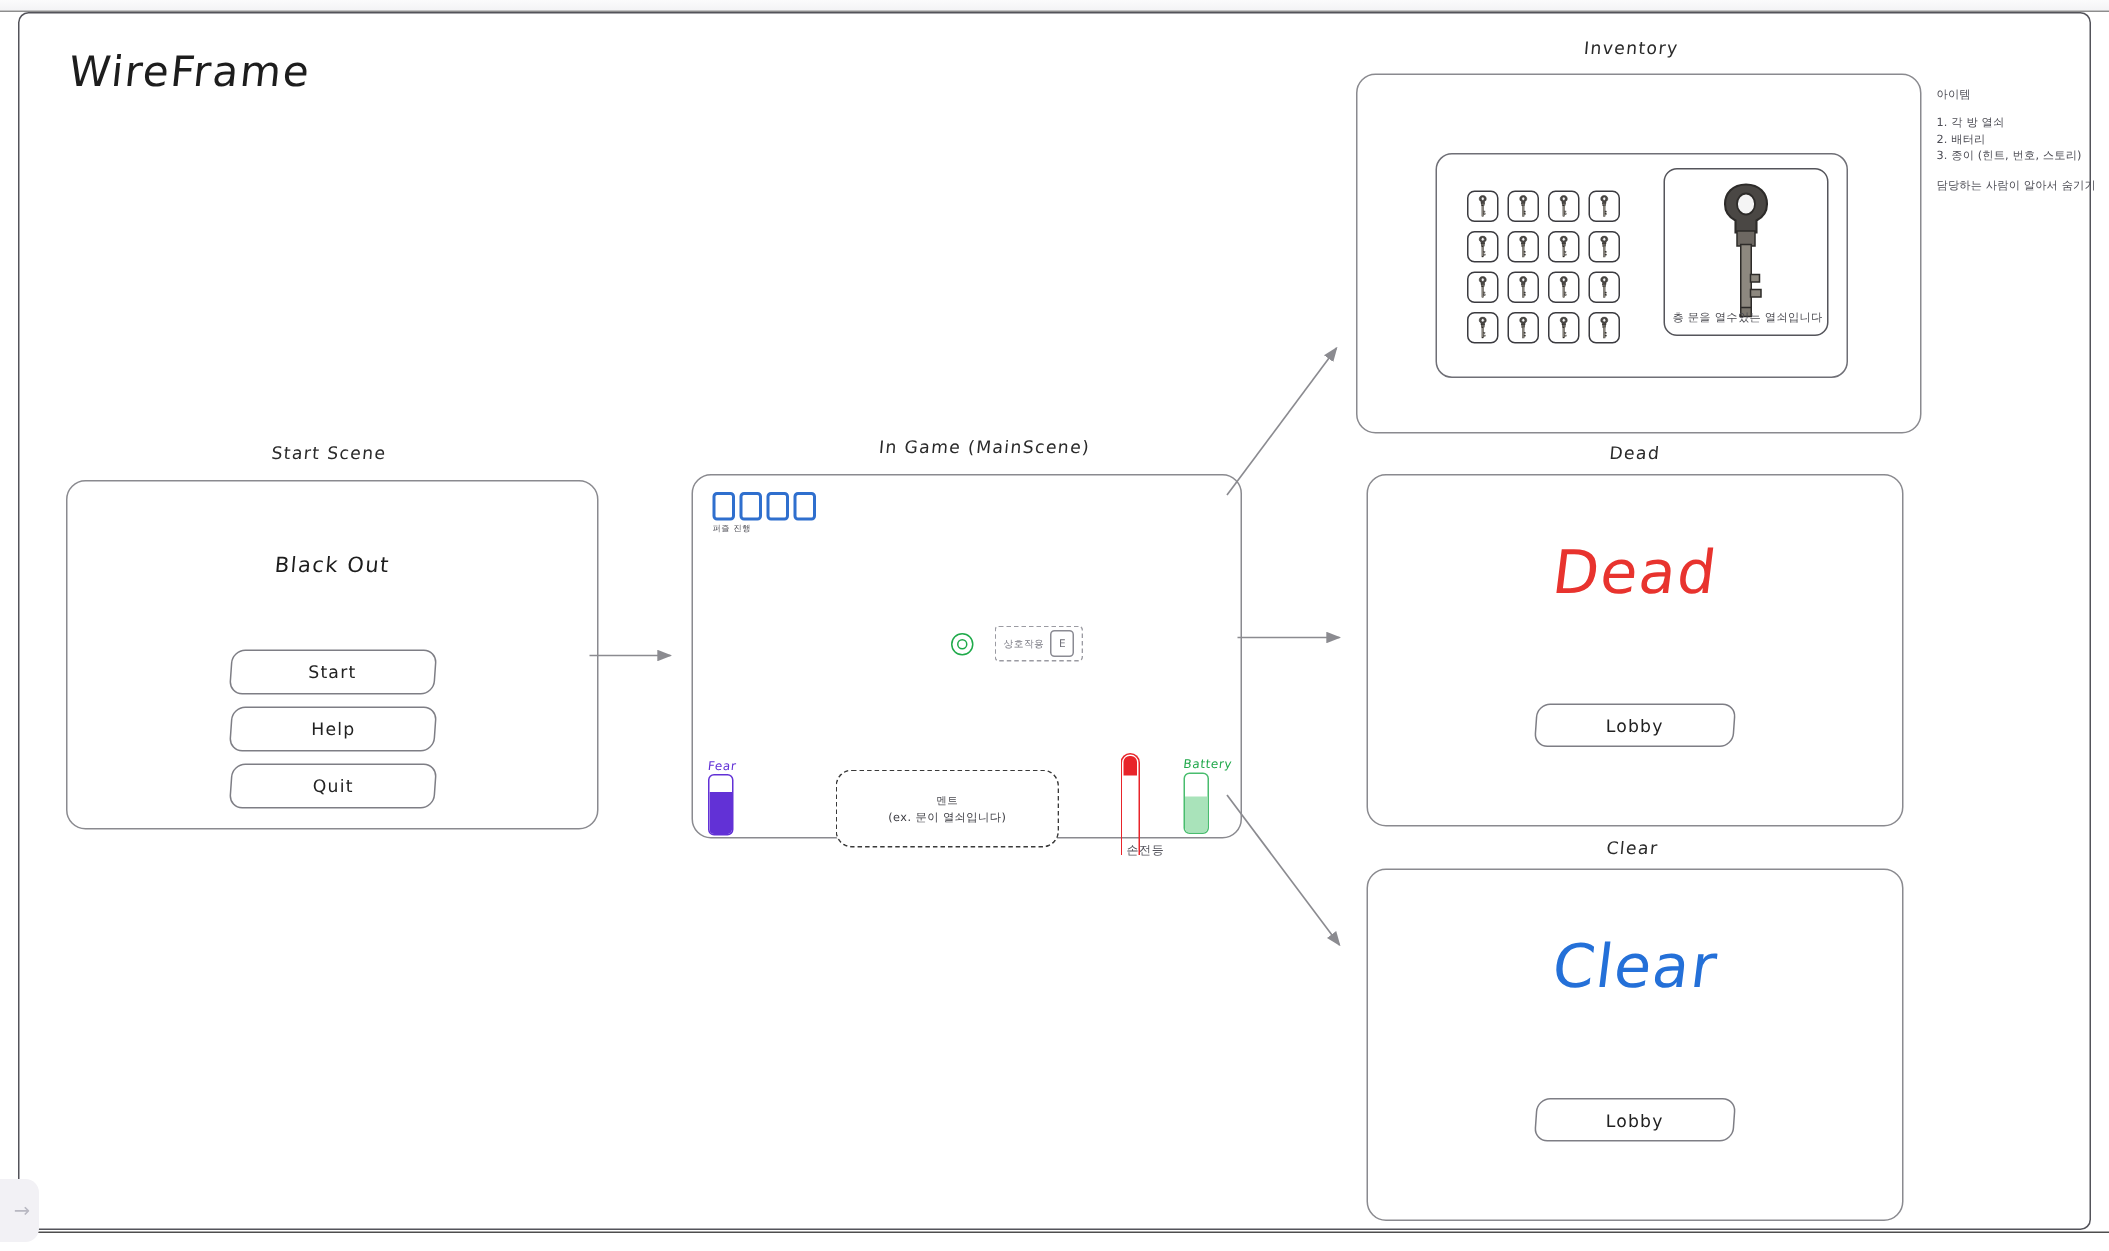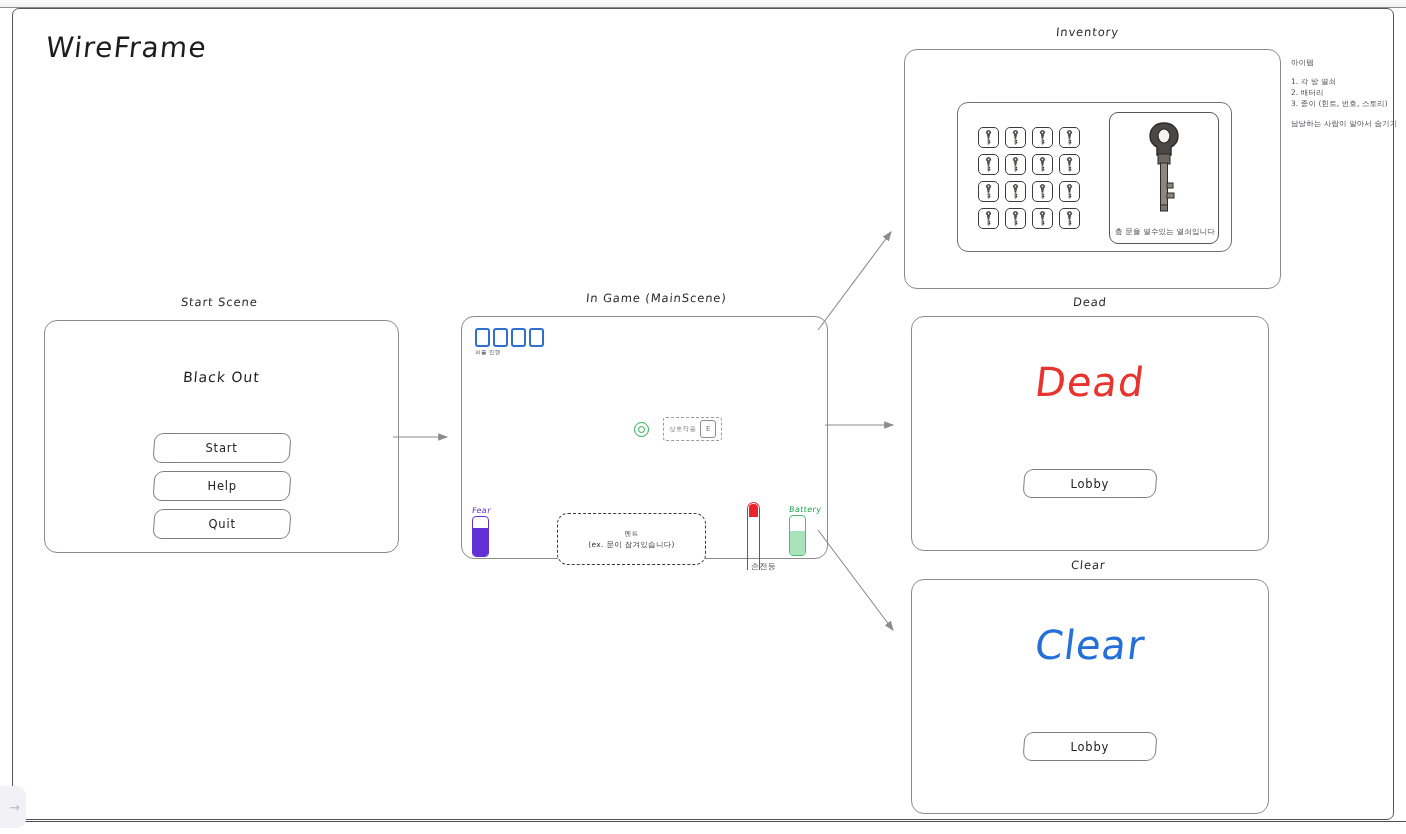--- a/index.html
+++ b/index.html
@@ -293,21 +293,21 @@
     display: flex;
     align-items: center;
     justify-content: center;
     background: #fff;
   }
   .key-mini { width: 13px; height: 16px; display: block; }
 
   .inv-detail {
     position: absolute;
     right: 12px; top: 9px;
-    width: 110px; height: 132px;
+    width: 110px; height: 112px;
     border: 1.2px solid #55555b;
     border-radius: 9px;
     box-sizing: border-box;
     background: #fff;
     display: flex;
     flex-direction: column;
     align-items: center;
     justify-content: flex-start;
     padding-top: 8px;
   }
@@ -412,21 +412,21 @@
 
       <div class="crosshair"></div>
 
       <div class="interact-prompt">
         <span class="interact-label">상호작용</span>
         <span class="key-cap">E</span>
       </div>
 
       <div class="dialogue-box">
         <div class="dialogue-line1">멘트</div>
-        <div class="dialogue-line2">(ex. 문이 잠겨있습니다)</div>
+        <div class="dialogue-line2">(ex. 문이 열쇠입니다)</div>
       </div>
 
       <div class="gauge-wrap" id="fear-gauge">
         <div class="gauge-label hand">Fear</div>
         <div class="gauge-body">
           <div class="gauge-fill" style="height: 72%;"></div>
         </div>
       </div>
 
       <div class="gauge-wrap" id="battery-gauge">

